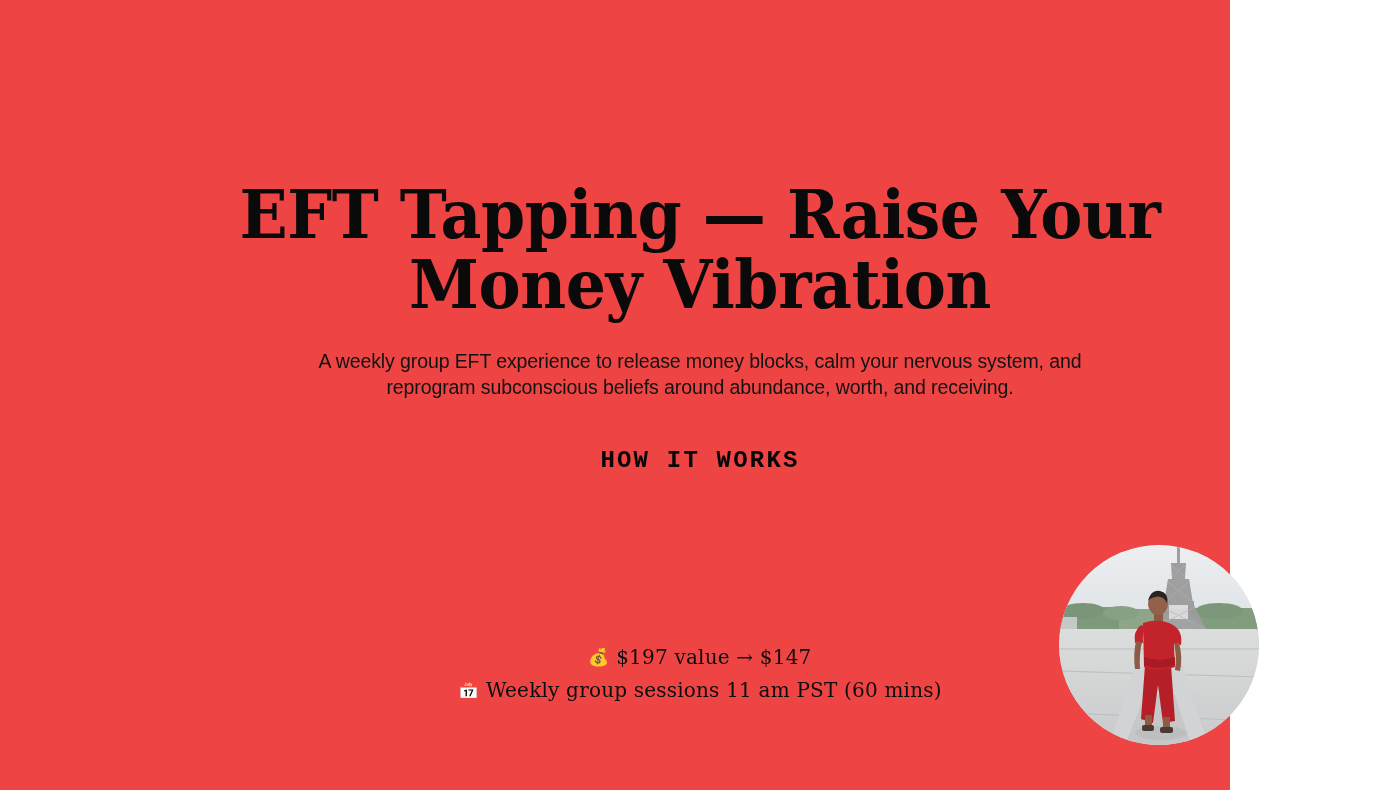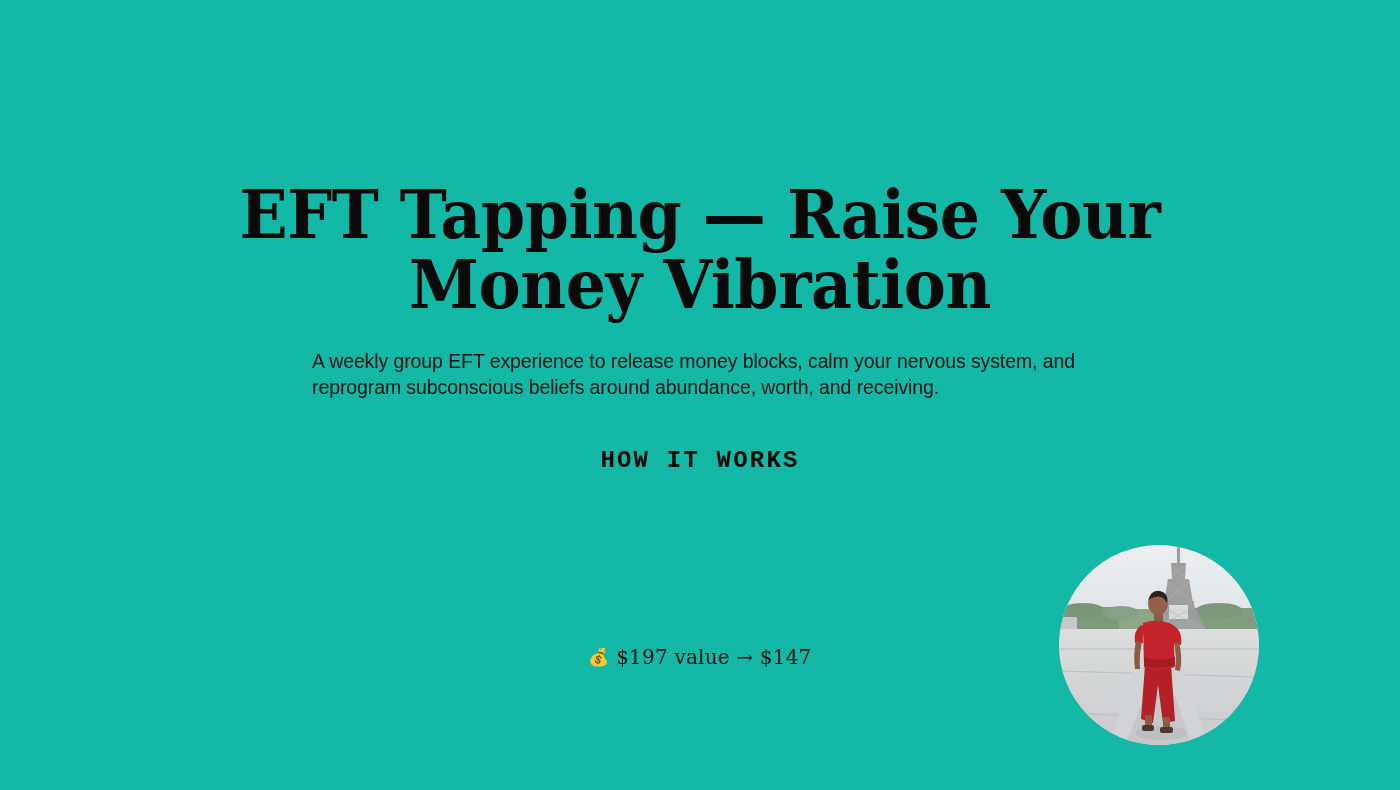--- a/index.html
+++ b/index.html
@@ -12,23 +12,23 @@
     height: 790px;
     background: #ffffff;
     font-family: "Liberation Sans", sans-serif;
     color: #0b0b0b;
     overflow: hidden;
     position: relative;
   }
 
   .slide {
     position: relative;
-    width: 1400px;
+    width: 1230px;
     height: 790px;
-    background: #14b8a6;
+    background: #ef4444;
   }
 
   
   .title {
     position: absolute;
     left: 140px;
     top: 133px;
     width: 1120px;
     text-align: center;
     font-family: "DejaVu Serif", "Liberation Serif", serif;
@@ -39,20 +39,21 @@
     color: #0a0a0a;
     transform: scaleX(0.93);
     transform-origin: center top;
   }
 
   
   .col {
     position: absolute;
     left: 312px;
     width: 776px;
+    text-align: center;
   }
 
   .lead {
     top: 328px;
     font-size: 19.5px;
     line-height: 26.5px;
     color: #121212;
     letter-spacing: -0.1px;
   }
 
@@ -127,20 +128,24 @@
 
   <p class="col lead">A weekly group EFT experience to release money blocks, calm your nervous system, and reprogram subconscious beliefs around abundance, worth, and receiving.</p>
 
   <h2 class="section-heading">HOW IT WORKS</h2>
 
 
   <div class="details">
     <div class="line">
       <span class="emoji">💰</span>
       <span>$197 value → $147</span>
+    </div>
+    <div class="line">
+      <span class="emoji">📅</span>
+      <span>Weekly group sessions 11 am PST (60 mins)</span>
     </div>
   </div>
 
   <div class="photo">
     <svg viewBox="0 0 200 200" xmlns="http://www.w3.org/2000/svg">
       <defs>
         <linearGradient id="skyG" x1="0" y1="0" x2="0" y2="1">
           <stop offset="0%" stop-color="#eceef0"></stop>
           <stop offset="100%" stop-color="#dfe3e5"></stop>
         </linearGradient>

